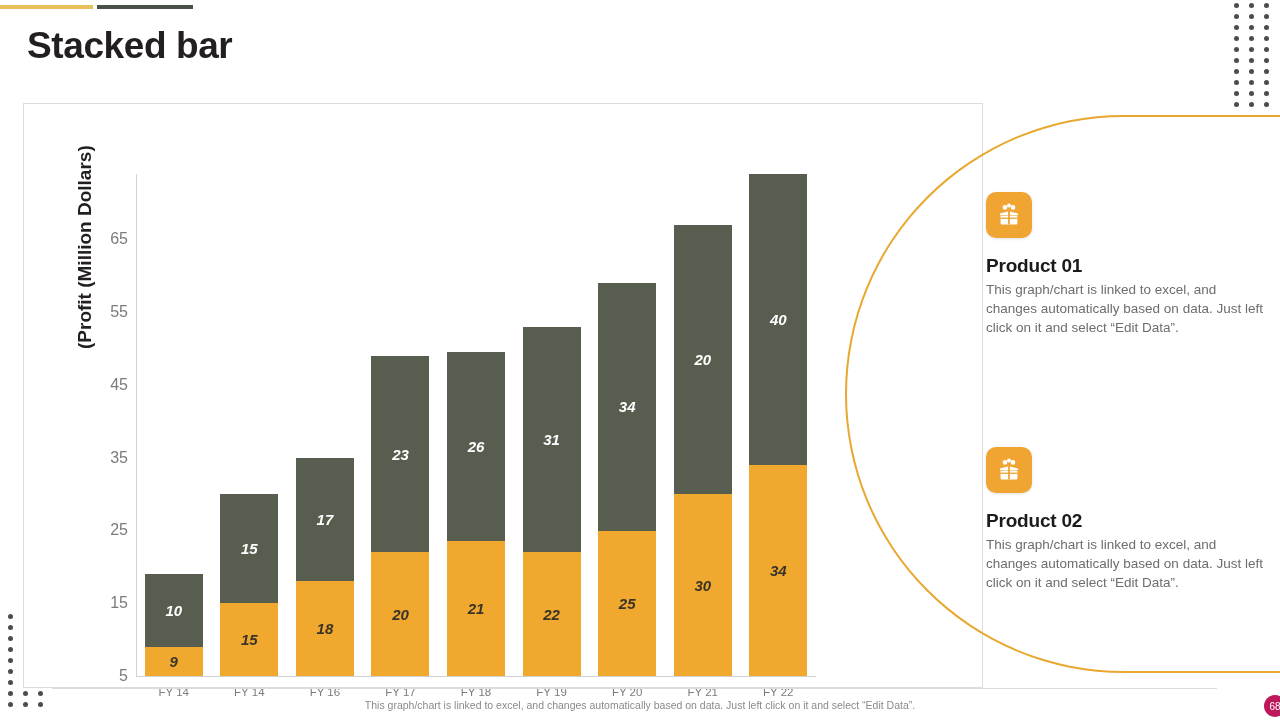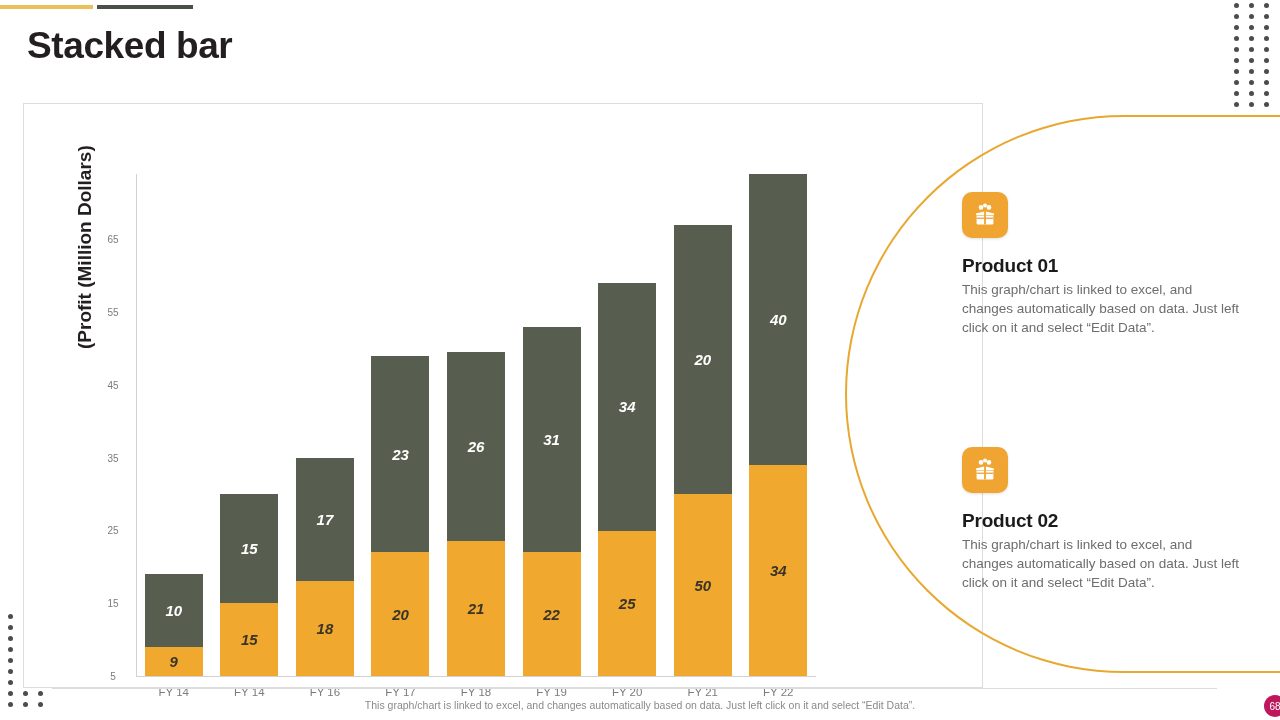--- a/index.html
+++ b/index.html
@@ -56,22 +56,22 @@
   }
   .y-axis-title {
     position: absolute; left: 50px; top: 245px;
     width: 300px;
     transform: rotate(-90deg); transform-origin: left top;
     font-size: 19px; font-weight: bold; color: #231F20;
     white-space: nowrap;
   }
   .ytick {
     position: absolute; right: 0;
-    font-size: 10px; color: #7B7B7B;
-    text-align: center; width: 30px;
+    font-size: 16px; color: #7B7B7B;
+    text-align: right; width: 30px;
     transform: translateY(-50%);
   }
   .axis-line {
     position: absolute; background: #D2D2D2;
   }
   .bars {
     position: absolute; left: 0; bottom: 0;
     width: 100%; height: 100%;
     display: flex; align-items: flex-end;
   }
@@ -107,21 +107,21 @@
     position: absolute; left: 845px; top: 115px;
     width: 450px; height: 558px;
     border: 2.5px solid #E8A830;
     border-right: none;
     border-top-left-radius: 279px;
     border-bottom-left-radius: 279px;
     background: transparent;
   }
 
   
-  .product { position: absolute; width: 290px; }
+  .product { position: absolute; width: 290px; margin-left: 24px; }
   #product-01 { left: 962px; top: 192px; }
   #product-02 { left: 962px; top: 447px; }
   .prod-icon {
     width: 46px; height: 46px; border-radius: 10px;
     background: #F0A431;
     display: flex; align-items: center; justify-content: center;
     box-shadow: 0 1px 3px rgba(0,0,0,0.12);
   }
   .prod-title {
     margin-top: 17px;
@@ -306,21 +306,21 @@
               </div>
             </div>
             <div class="xtick">FY 20</div>
           </div>
           <div class="bar-col">
             <div class="bar-stack">
               <div class="seg seg-top" style="height: 269.188px;">
                 <span class="seg-label">20</span>
               </div>
               <div class="seg seg-bot" style="height: 181.884px;">
-                <span class="seg-label">50</span>
+                <span class="seg-label">30</span>
               </div>
             </div>
             <div class="xtick">FY 21</div>
           </div>
           <div class="bar-col">
             <div class="bar-stack">
               <div class="seg seg-top" style="height: 291.014px;">
                 <span class="seg-label">40</span>
               </div>
               <div class="seg seg-bot" style="height: 210.986px;">

